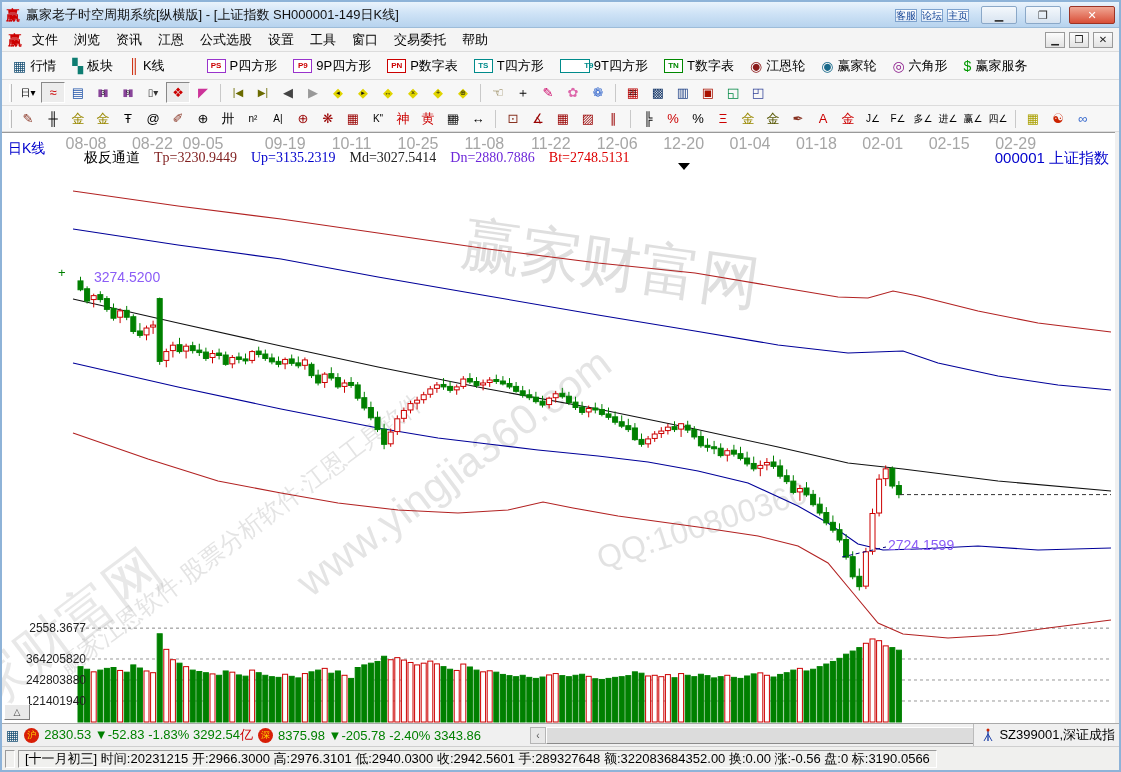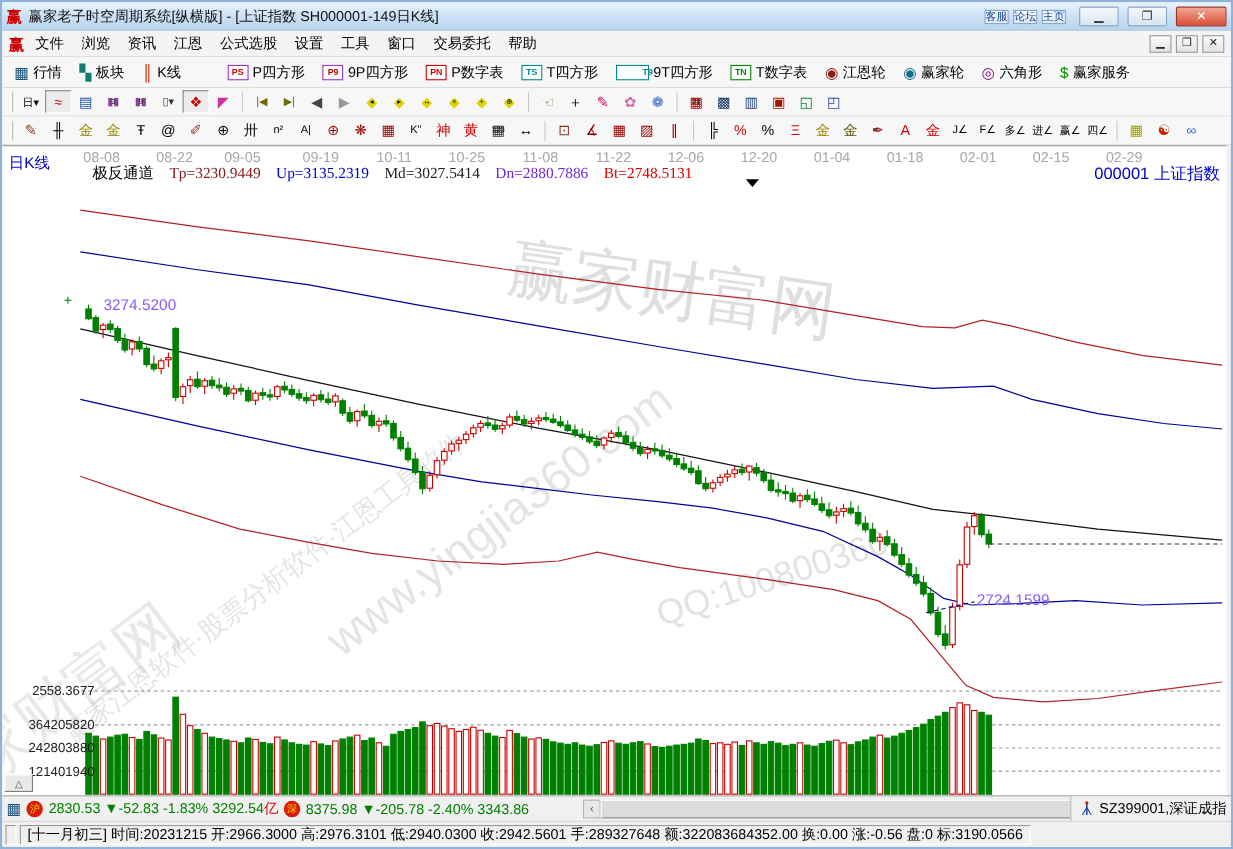--- a/index.html
+++ b/index.html
@@ -29,21 +29,21 @@
   .tb-glyph{font-size:14px;line-height:14px;}
   .boxicon{width:19px;height:14px;border:1px solid;font-size:8px;font-weight:bold;display:flex;align-items:center;justify-content:center;background:#fff;}
   .icon-btn{position:relative;width:24px;height:21px;display:flex;align-items:center;justify-content:center;
     font-size:13px;border:1px solid transparent;}
   .icon-btn.pressed{border-color:#888 #fff #fff #888;background:#ececec;}
   .icon-btn .ovl{position:absolute;font-size:7px;color:#111;left:50%;top:50%;transform:translate(-50%,-55%);}
   .vsep{width:1px;height:18px;background:#c9c9c9;margin:0 4px;}
   .grip{width:3px;height:18px;border-left:1px solid #fff;border-right:1px solid #bbb;margin:0 3px;}
   
   .chartarea{position:relative;width:1113px;height:591px;background:#fff;border-top:1px solid #999;overflow:hidden;}
-  .date-lbl{position:absolute;top:2px;width:46px;margin-left:-23px;text-align:right;font-size:13px;color:#a6a6a6;}
+  .date-lbl{position:absolute;top:2px;width:46px;margin-left:-23px;text-align:center;font-size:16px;color:#a6a6a6;}
   .period-lbl{position:absolute;left:6px;top:7px;font-size:14px;color:#0000cc;}
   .ind-row{position:absolute;left:82px;top:16px;font-size:14px;white-space:nowrap;}
   .ind-row span{margin-right:14px;font-family:Liberation Serif, serif;}
   .symbol-lbl{position:absolute;right:6px;top:16px;font-size:15px;color:#0000cc;}
   .wm{position:absolute;color:#b9b9b9;white-space:nowrap;transform-origin:0 50%;pointer-events:none;}
   .ylab{position:absolute;width:80px;text-align:right;font-size:12px;color:#222;transform:translateY(-50%);}
   .anno{position:absolute;font-size:14px;color:#8b5cf6;white-space:nowrap;}
   .corner-btn{position:absolute;left:2px;top:571px;width:26px;height:16px;background:#e9e9e9;
     border:1px solid;border-color:#fff #7e7e7e #7e7e7e #fff;font-size:9px;color:#444;text-align:center;line-height:14px;}
   .tri-marker{position:absolute;width:0;height:0;border-left:6px solid transparent;border-right:6px solid transparent;border-top:7px solid #000;}
@@ -780,21 +780,21 @@
         <line x1="896.9" y1="348.1224" x2="896.9" y2="365.2969" stroke="#008000" stroke-width="1"></line>
         <rect x="894.4" y="352.5387" width="5" height="9.063228999999922" fill="#008000" stroke="#008000" stroke-width="1"></rect>
         <rect x="894.4" y="517.205" width="5" height="71.795" fill="#008000" stroke="#008000" stroke-width="1"></rect>
         <line x1="898" y1="361.6019289999999" x2="1109" y2="361.6019289999999" stroke="#333" stroke-dasharray="4 3" stroke-width="1"></line>
         <line x1="840" y1="424" x2="884" y2="414" stroke="#000080" stroke-dasharray="4 3" stroke-width="1"></line>
         <text x="56" y="144" fill="#008000" font-size="13">+</text>
       </svg>
     <div id="dates">
         <span class="date-lbl" style="left: 84px;">08-08</span>
         <span class="date-lbl" style="left: 150.4px;">08-22</span>
-        <span class="date-lbl" style="left: 212px;">09-05</span>
+        <span class="date-lbl" style="left: 201px;">09-05</span>
         <span class="date-lbl" style="left: 283.2px;">09-19</span>
         <span class="date-lbl" style="left: 349.6px;">10-11</span>
         <span class="date-lbl" style="left: 416px;">10-25</span>
         <span class="date-lbl" style="left: 482.4px;">11-08</span>
         <span class="date-lbl" style="left: 548.8px;">11-22</span>
         <span class="date-lbl" style="left: 615.2px;">12-06</span>
         <span class="date-lbl" style="left: 681.6px;">12-20</span>
         <span class="date-lbl" style="left: 748px;">01-04</span>
         <span class="date-lbl" style="left: 814.4px;">01-18</span>
         <span class="date-lbl" style="left: 880.8px;">02-01</span>

